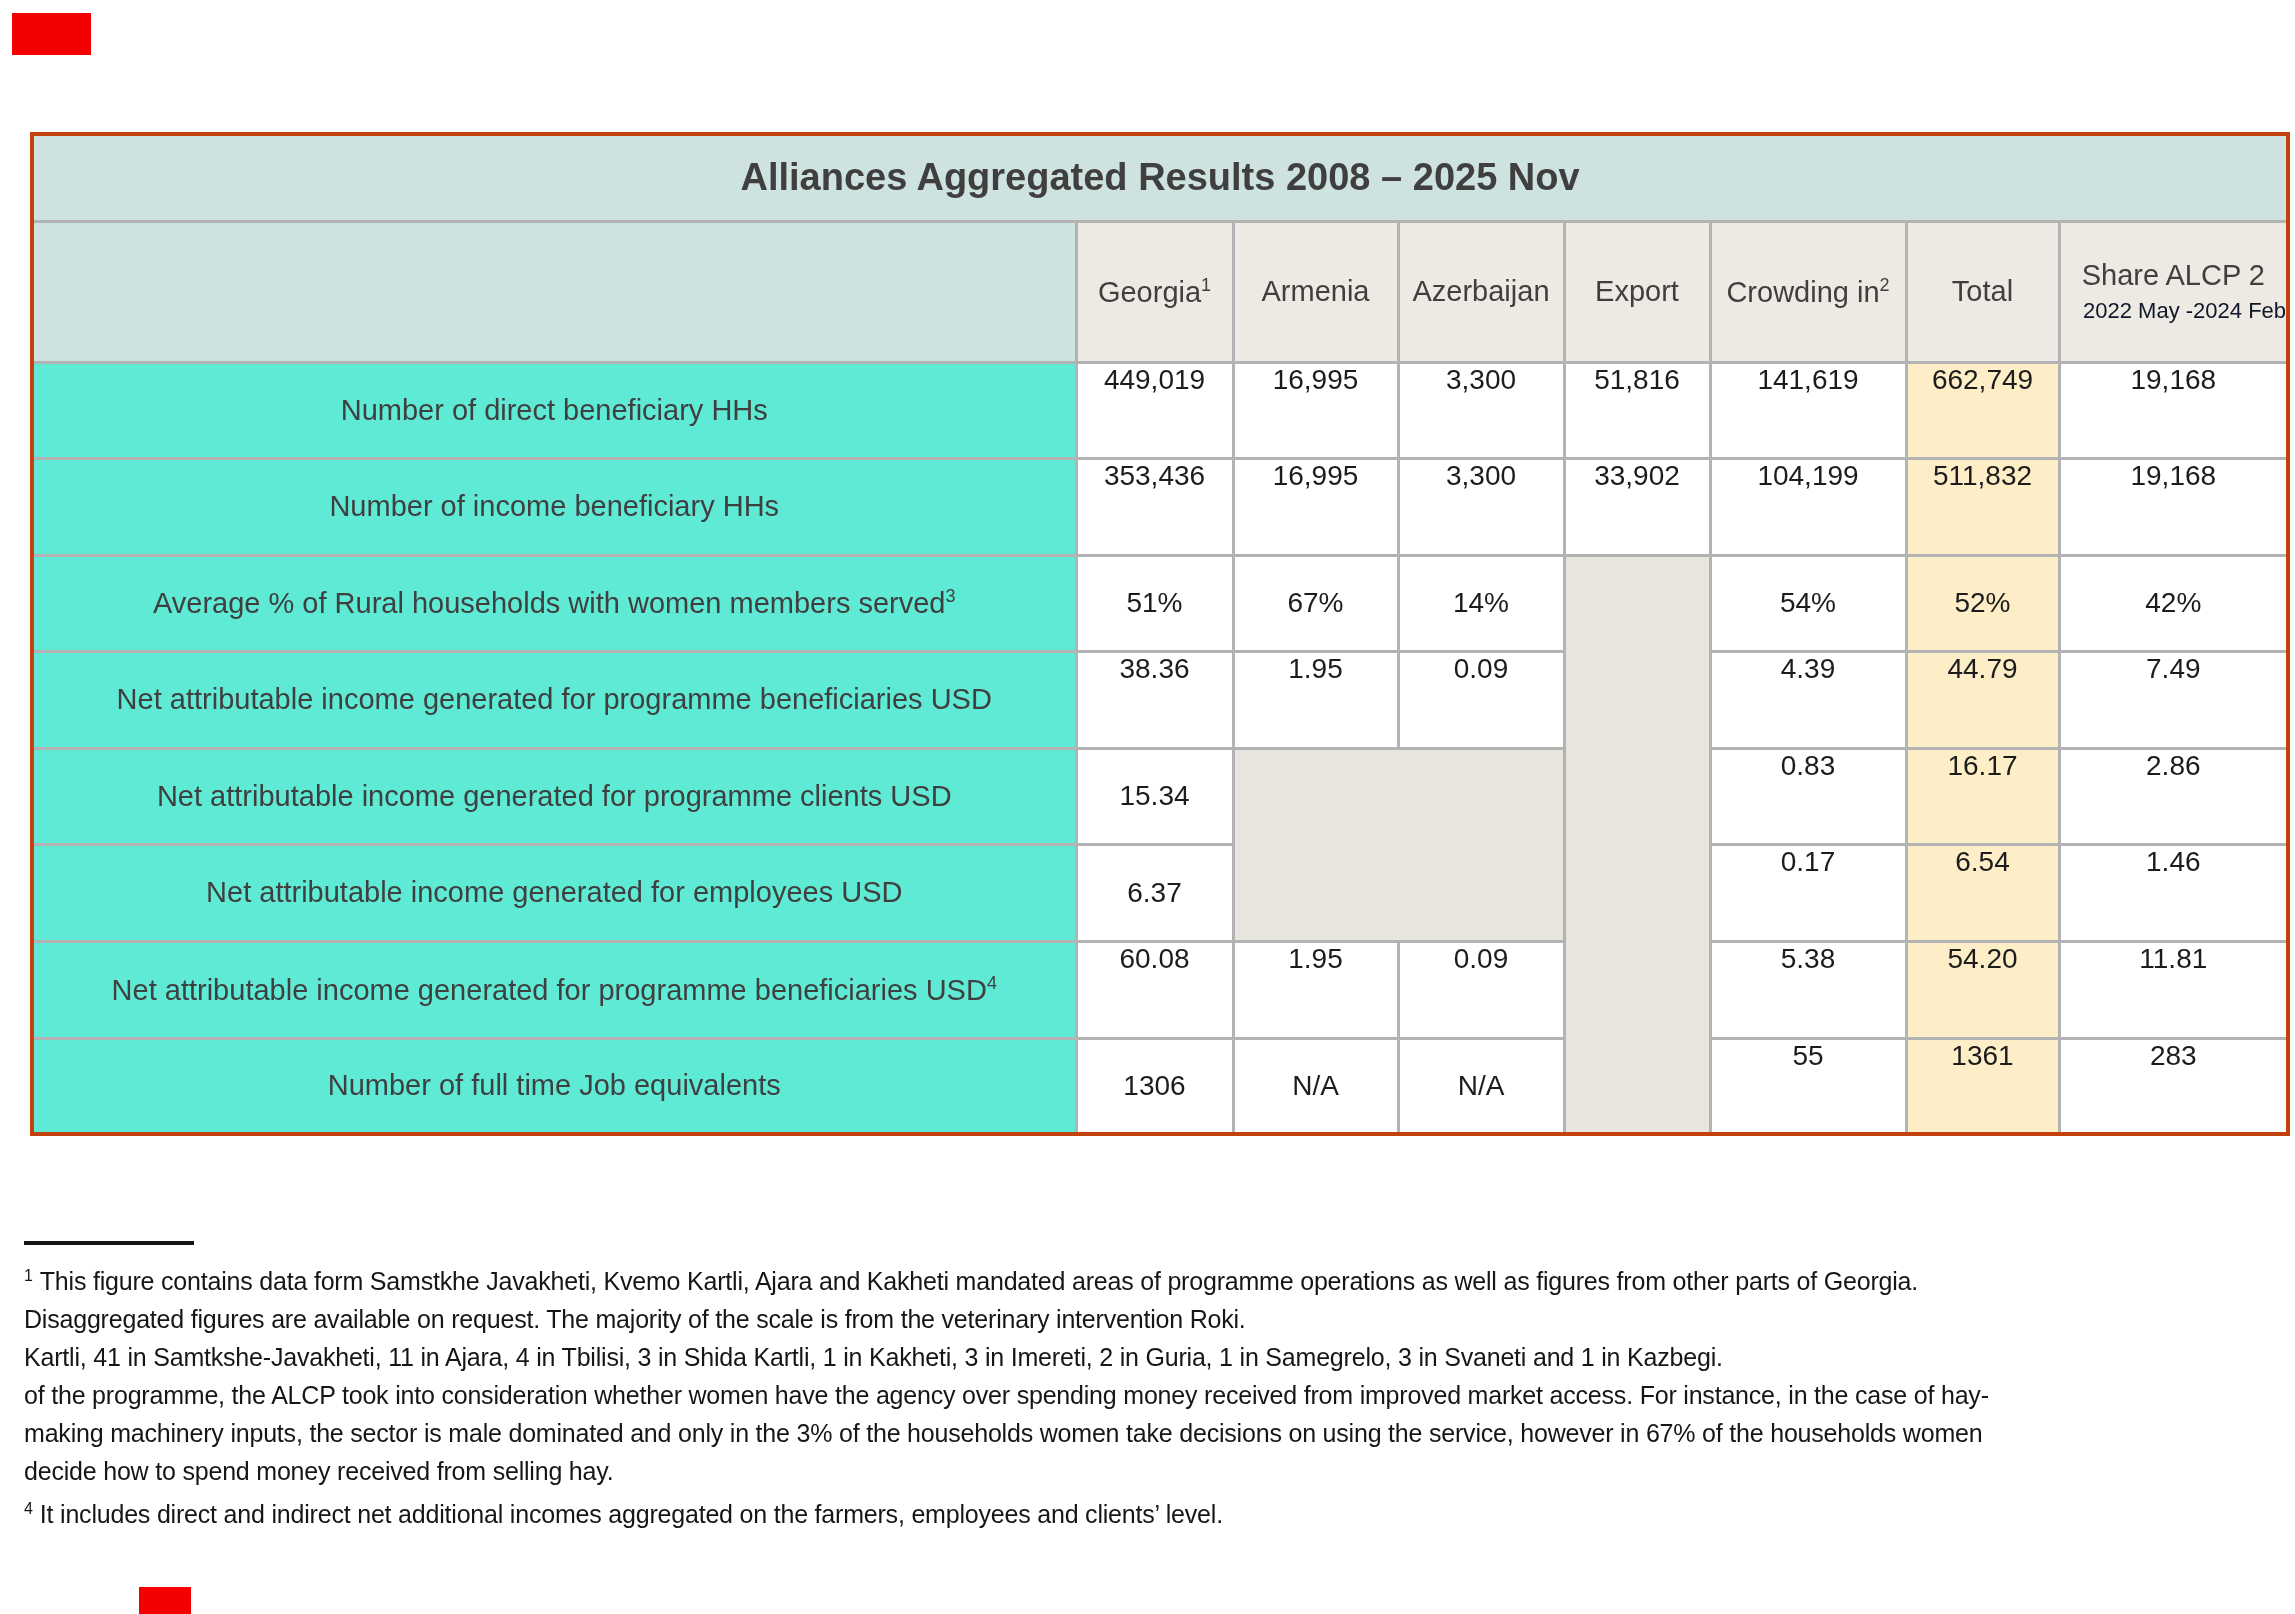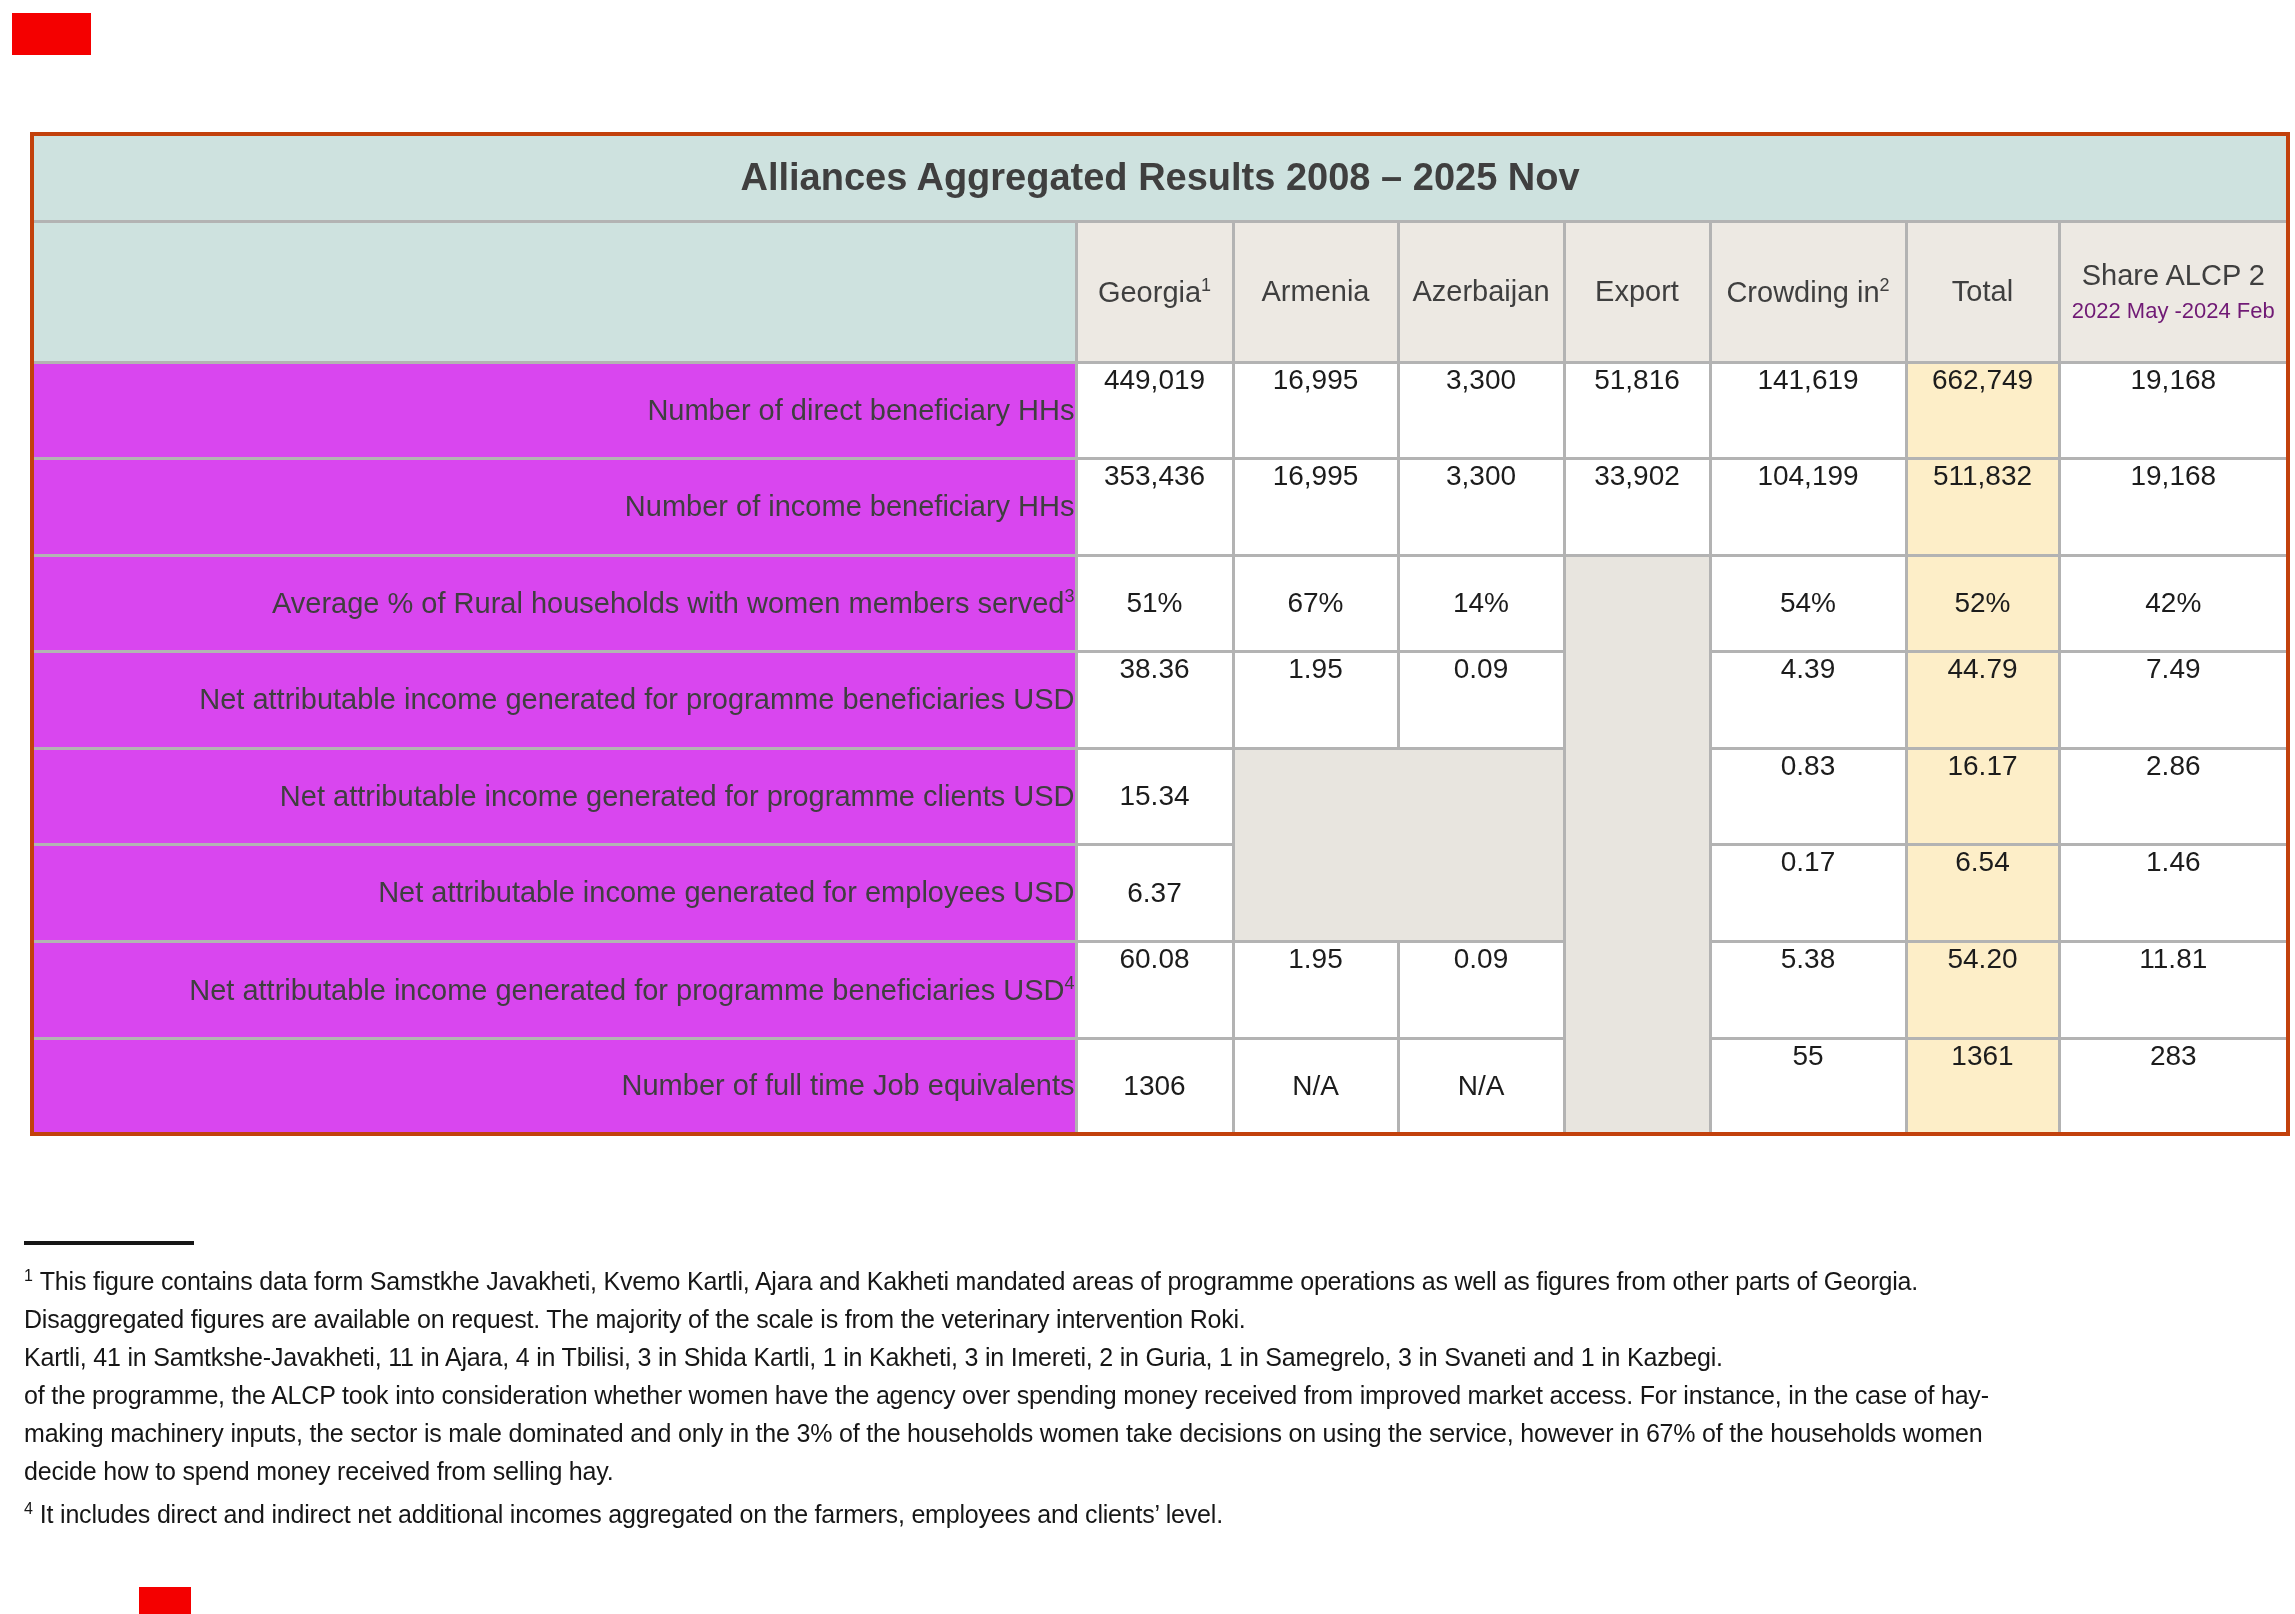--- a/index.html
+++ b/index.html
@@ -27,23 +27,23 @@
 
   .title-cell{
     background:#cee2df; text-align:center; vertical-align:middle;
     font-size:38px; font-weight:bold; color:#3f3f3f; letter-spacing:0px;
   }
   .hdr{
     background:#ede9e3; text-align:center; vertical-align:middle;
     font-size:29px; color:#3f3f3f; font-weight:normal;
   }
   .hdr sup{font-size:18px;}
-  .share-sub{display:block; font-size:22px; margin-top:6.3px; color:#701a75;}
+  .share-sub{display:block; font-size:22px; margin-top:6.3px; color:#0f172a;text-align:right;}
   .lbl{
-    background:#d946ef; text-align:right; vertical-align:middle;
+    background:#5eead4; text-align:center; vertical-align:middle;
     font-size:29px; color:#3f3f3f; padding:12.7px 19px 0 24px;
   }
   .lbl sup{font-size:18px;}
   .val{
     background:#ffffff; text-align:center; vertical-align:top;
     font-size:28px; color:#1c1c1c; padding-top:9.5px;
   }
   .val.mid{vertical-align:middle; padding-top:0;margin-left:11px;}
   .val.yellow{background:#fdeec8;}
 

